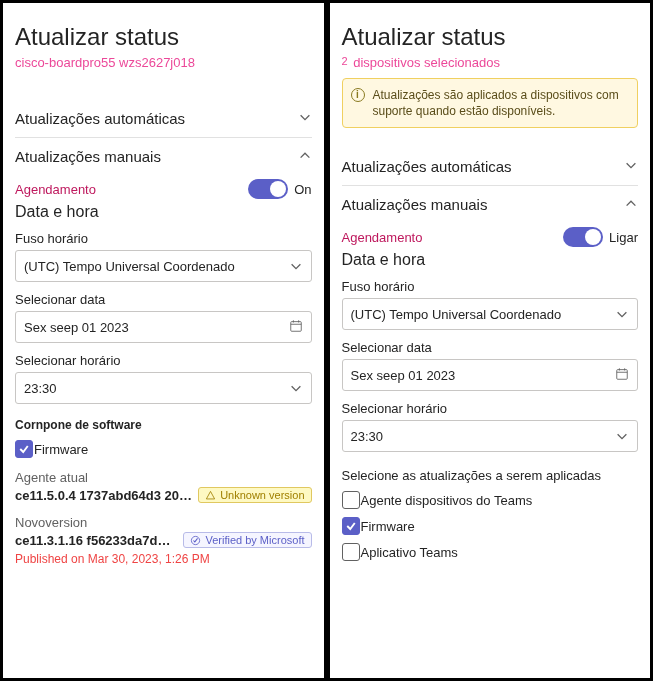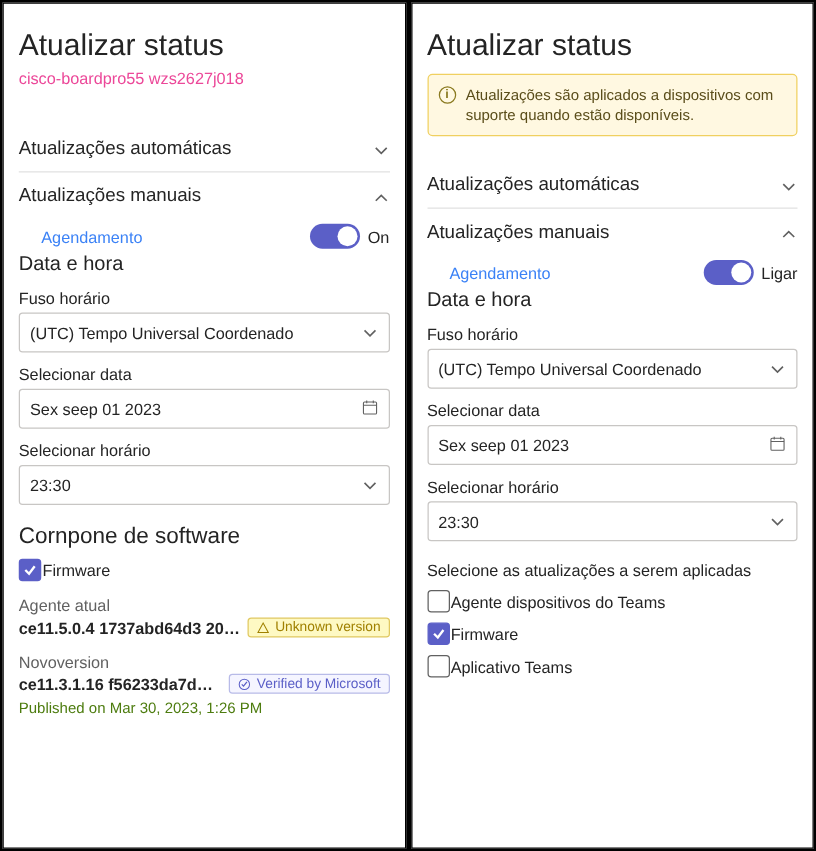--- a/index.html
+++ b/index.html
@@ -5,26 +5,26 @@
   * { box-sizing: border-box; font-family: "Segoe UI", Tahoma, sans-serif; }
   body { margin: 0; padding: 2px; background: #000; width: 653px; height: 681px; display: flex; gap: 4px; }
   .panel { background: #fff; border: 1px solid #000; flex: 1; padding: 8px 12px 12px 12px; overflow: hidden; color: #242424; }
   .panel-title { font-size: 24px; font-weight: 400; margin: 12px 0 4px 0; }
   .panel-sub { font-size: 13px; color: #ec4899; margin-bottom: 6px; }
   .panel-sub .num { font-size: 11px; vertical-align: top; margin-right: 2px; }
   .info-banner { background: #fff8e1; border: 1px solid #f0d060; border-radius: 4px; padding: 8px 10px 8px 30px; font-size: 12px; color: #5a4d1a; position: relative; margin: 8px 0 20px 0; line-height: 1.35; }
   .info-banner .info-ico { position: absolute; left: 8px; top: 9px; width: 14px; height: 14px; border: 1px solid #8a7a20; border-radius: 50%; color: #8a7a20; font-size: 10px; font-weight: bold; text-align: center; line-height: 12px; }
   .section { border-bottom: 1px solid #e1e1e1; padding: 10px 0; }
   .section:last-of-type { border-bottom: none; }
-  .sec-head { display: flex; align-items: flex-end; justify-content: space-between; cursor: pointer; }
+  .sec-head { display: flex; align-items: flex-start; justify-content: space-between; cursor: pointer; }
   .sec-head h2 { font-size: 15px; font-weight: 400; margin: 0; color: #242424; }
   .chev { width: 14px; height: 14px; display: inline-block; }
   .chev svg { width: 14px; height: 14px; stroke: #616161; stroke-width: 1.5; fill: none; }
   .row-toggle { display: flex; align-items: center; justify-content: space-between; margin-top: 14px; }
-  .row-toggle .lbl { font-size: 13px; color: #3b82f6; margin-left: 18px; }
+  .row-toggle .lbl { font-size: 13px; color: #be185d; }
   .toggle-wrap { display: flex; align-items: center; gap: 6px; }
   .toggle { width: 40px; height: 20px; background: #5b5fc7; border-radius: 10px; position: relative; }
   .toggle .knob { position: absolute; right: 2px; top: 2px; width: 16px; height: 16px; background: #fff; border-radius: 50%; }
   .toggle-text { font-size: 13px; }
   .subhead { font-size: 16px; font-weight: 400; margin: 4px 0 10px 0; }
   .field-lbl { font-size: 13px; color: #242424; margin: 10px 0 4px 0; }
   .select, .dateinput, .timeinput { width: 100%; border: 1px solid #c8c6c4; border-radius: 3px; height: 32px; display: flex; align-items: center; padding: 0 8px; font-size: 13px; color: #242424; justify-content: space-between; background: #fff; text-align: right; }
   .select .chev, .dateinput .cal-ico, .timeinput .chev { flex-shrink: 0; margin-left: 6px; }
   .cal-ico svg { width: 14px; height: 14px; stroke: #616161; stroke-width: 1; fill: none; }
   .chk-row { display: flex; align-items: center; gap: 1px; margin: 8px 0; }
@@ -32,21 +32,21 @@
   .chk.checked { background: #5b5fc7; border-color: #5b5fc7; }
   .chk.checked svg { width: 12px; height: 12px; stroke: #fff; stroke-width: 2.5; fill: none; }
   .chk-lbl { font-size: 13px; }
   .small-lbl { font-size: 13px; color: #616161; margin-top: 12px; }
   .ver-line { display: flex; align-items: center; gap: 6px; margin-top: 2px; }
   .hash { font-size: 13px; font-weight: 600; color: #242424; white-space: nowrap; overflow: hidden; text-overflow: ellipsis; flex: 1; }
   .badge { display: inline-flex; align-items: center; gap: 4px; border: 1px solid; border-radius: 3px; padding: 1px 6px; font-size: 11px; white-space: nowrap; }
   .badge.warn { color: #a08000; border-color: #e0c860; background: #fef9c3; }
   .badge.verified { color: #5b5fc7; border-color: #b8bbe8; background: #f5f5ff; }
   .badge .mini-ico { width: 11px; height: 11px; }
-  .pub { font-size: 12px; color: #4d7c0f; margin-top: 4px; }
+  .pub { font-size: 12px; color: #ef4444; margin-top: 4px; }
   .sw-block { margin-top: 14px; }
   .checks-label { font-size: 13px; margin: 16px 0 8px 0; }
   .top-gap { height: 24px; }
 </style>
 </head>
 <body>
 
 <div class="panel">
   <div class="panel-title">Atualizar status</div>
   <div class="panel-sub">cisco-boardpro55 wzs2627j018</div>
@@ -101,21 +101,21 @@
 
     <div class="field-lbl">Selecionar horário</div>
     <div class="timeinput">
       <span>23:30</span>
       <span class="chev"><svg viewBox="0 0 16 16">
             <polyline points="3,6 8,11 13,6"></polyline>
           </svg></span>
     </div>
 
     <div class="sw-block">
-      <div style="font-size:18px;">Cornpone de software</div>
+      <div style="font-size:12px;font-weight:bold;">Cornpone de software</div>
       <div class="chk-row">
         <div class="chk checked">
             <svg viewBox="0 0 16 16">
               <polyline points="3,8 7,12 13,4"></polyline>
             </svg>
           </div>
         <span class="chk-lbl">Firmware</span>
       </div>
 
       <div class="small-lbl">Agente atual</div>
@@ -140,20 +140,24 @@
           <span>Verified by Microsoft</span>
         </span>
       </div>
       <div class="pub">Published on Mar 30, 2023, 1:26 PM</div>
     </div>
   </div>
 </div>
 
 <div class="panel">
   <div class="panel-title">Atualizar status</div>
+  <div class="panel-sub">
+    <span class="num">2</span>
+    <span>dispositivos selecionados</span>
+  </div>
 
   <div class="info-banner">
     <span class="info-ico">i</span>
     <span>Atualizações são aplicados a dispositivos com suporte quando estão disponíveis.</span>
   </div>
 
   <div class="section">
     <div class="sec-head">
       <h2>Atualizações automáticas</h2>
       <span class="chev"><svg viewBox="0 0 16 16">

